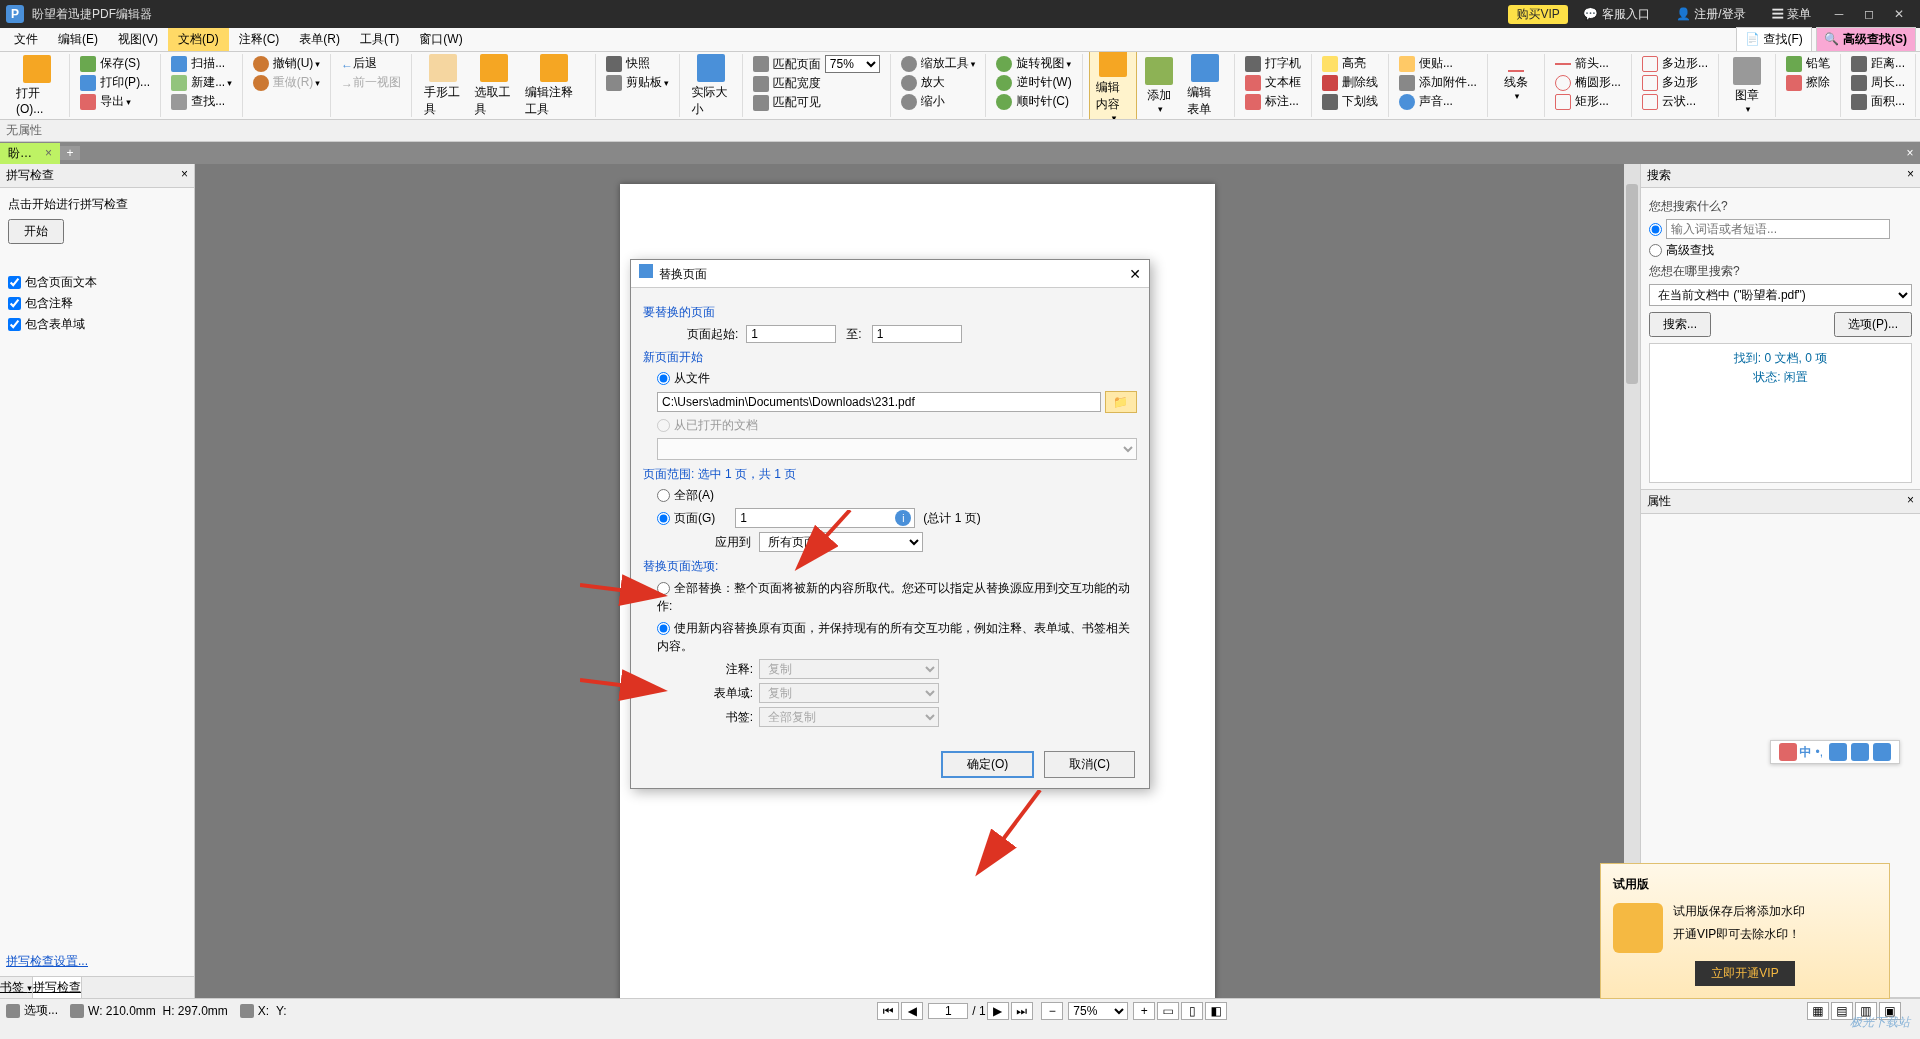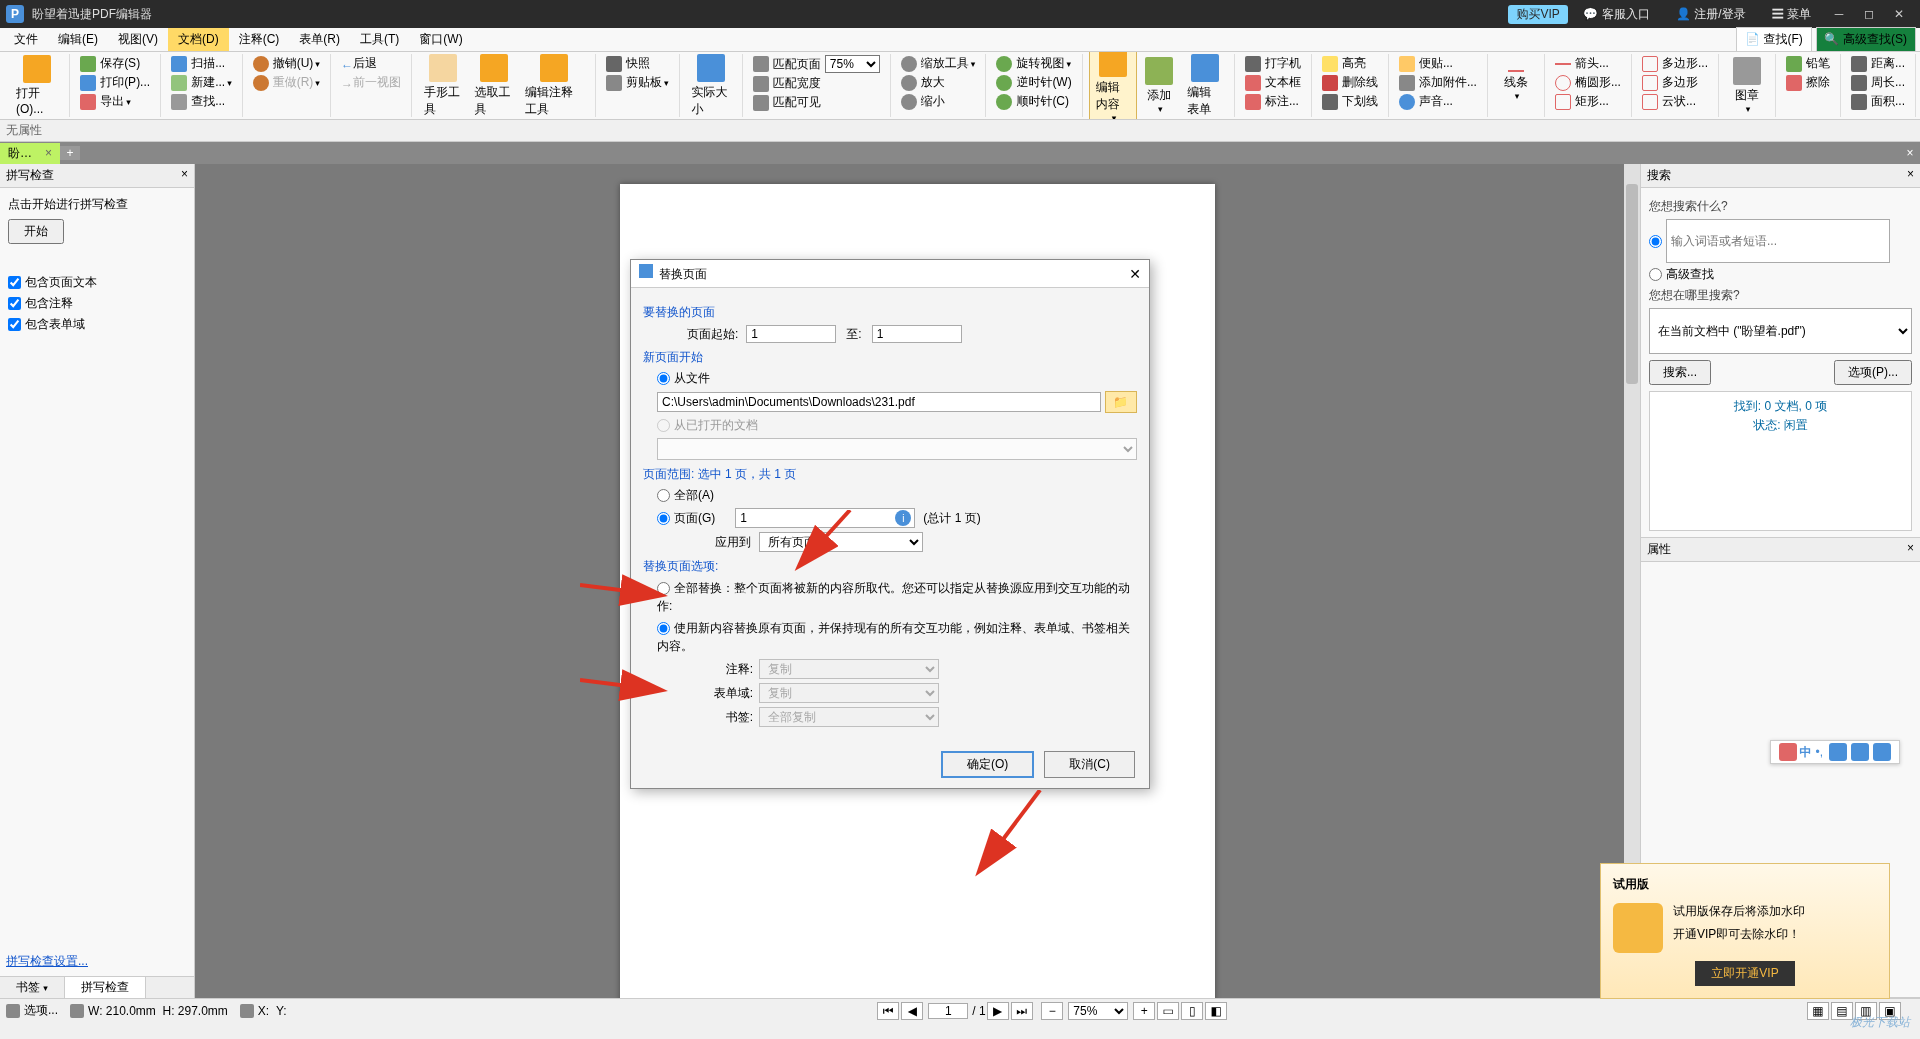--- a/index.html
+++ b/index.html
@@ -2,29 +2,29 @@
 <html><head>
 <meta charset="utf-8">
 <style>
 *{box-sizing:border-box;margin:0;padding:0;font-family:"Microsoft YaHei",Arial,sans-serif;font-size:12px;}
 body{background:#f0f0f0;overflow:hidden;width:1920px;height:1039px;position:relative;}
 
 .titlebar{background:#2b2b2b;height:28px;display:flex;align-items:center;color:#ccc;padding:0 6px;}
 .titlebar .app-icon{width:18px;height:18px;background:#4a90d9;border-radius:3px;margin-right:8px;display:flex;align-items:center;justify-content:center;color:#fff;font-weight:bold;}
 .titlebar .title{flex:1;color:#ddd;}
 .titlebar .tbtn{padding:2px 10px;margin:0 3px;cursor:pointer;color:#e5e5e5;}
-.titlebar .vip{background:#7dd3fc;color:#2b2b2b;border-radius:3px;padding:1px 8px;}
+.titlebar .vip{background:#fde047;color:#2b2b2b;border-radius:3px;padding:1px 8px;}
 .titlebar .win-btn{width:30px;text-align:center;cursor:pointer;}
 
 .menubar{background:#f8f8f8;height:24px;display:flex;align-items:center;border-bottom:1px solid #ccc;padding:0 4px;}
 .menubar .mitem{padding:3px 10px;cursor:pointer;}
 .menubar .mitem.active{background:#ffd966;}
 .menubar .right-links{margin-left:auto;display:flex;}
 .menubar .right-links .rlink{padding:3px 8px;border:1px solid #ccc;margin-left:4px;cursor:pointer;background:#fff;}
-.menubar .right-links .rlink.hl{background:#15803d;}
+.menubar .right-links .rlink.hl{background:#f9a8d4;font-weight:bold;}
 
 .ribbon{background:#f8f8f8;height:68px;display:flex;border-bottom:1px solid #ccc;padding:2px 4px;overflow:hidden;}
 .rgroup{display:flex;flex-direction:column;padding:0 6px;border-right:1px solid #ddd;}
 .rgroup.big{flex-direction:row;align-items:center;}
 .rbig{display:flex;flex-direction:column;align-items:center;justify-content:center;padding:2px 6px;cursor:pointer;min-width:44px;}
 .rbig .ricon{width:28px;height:28px;margin-bottom:2px;}
 .rsmall{display:flex;align-items:center;padding:1px 4px;cursor:pointer;white-space:nowrap;}
 .rsmall .ricon{width:16px;height:16px;margin-right:4px;}
 .rcol{display:flex;flex-direction:column;justify-content:space-around;}
 .ricon{display:inline-block;}
@@ -80,32 +80,32 @@
 .leftpanel{width:195px;background:#f8f8f8;border-right:1px solid #ccc;display:flex;flex-direction:column;position:relative;}
 .lphead{background:#eee;padding:3px 6px;border-bottom:1px solid #ccc;display:flex;justify-content:space-between;}
 .lphead .clx{cursor:pointer;}
 .lpbody{padding:8px;flex:1;}
 .lpbody .hint{margin-bottom:6px;}
 .lpbody button{padding:2px 14px;margin-bottom:26px;}
 .lpbody label{display:block;margin:4px 0;}
 .lpfoot{padding:6px;}
 .lpfoot a{color:#1155cc;text-decoration:underline;cursor:pointer;}
 .lefttabs{background:#eee;height:22px;border-top:1px solid #ccc;display:flex;}
-.lefttabs .lt{padding:2px 16px;border-right:1px solid #ccc;cursor:pointer;}
+.lefttabs .lt{padding:2px 0;border-right:1px solid #ccc;cursor:pointer;text-decoration:underline;}
 .lefttabs .lt.active{background:#fff;}
 .centerarea{flex:1;background:#7a7a7a;position:relative;display:flex;align-items:flex-start;justify-content:center;overflow:hidden;}
 .page{background:#fff;width:595px;height:820px;margin-top:20px;box-shadow:0 0 6px rgba(0,0,0,0.4);}
 .vscroll{position:absolute;right:0;top:0;bottom:0;width:16px;background:#e0e0e0;}
 .vscroll .thumb{position:absolute;left:2px;right:2px;top:20px;height:200px;background:#bbb;border-radius:3px;}
 
 .rightpanel{width:280px;background:#f8f8f8;border-left:1px solid #ccc;display:flex;flex-direction:column;}
 .rp-block{border-bottom:1px solid #ccc;padding:6px 8px;}
 .rp-title{background:#eee;padding:3px 6px;border-bottom:1px solid #ccc;display:flex;justify-content:space-between;}
 .rp-label{color:#444;margin:4px 0;}
-.rp-input{width:100%;padding:14px 4px;border:1px solid #aaa;background:#fff;}
+.rp-input{width:100%;padding:2px 4px;border:1px solid #aaa;background:#fff;}
 .rp-radio{margin:3px 0;display:block;}
 .rp-buttons{display:flex;justify-content:space-between;margin-top:6px;}
 .rp-buttons button{padding:2px 12px;}
 .rp-results{background:#fff;border:1px solid #ccc;height:140px;margin-top:6px;padding:4px;}
 .rp-results .rline{color:#0369a1;margin:2px 0;text-align:center;}
 .rp-prop{flex:1;}
 
 .statusbar{height:24px;background:#f0f0f0;border-top:1px solid #ccc;display:flex;align-items:center;padding:0 6px;}
 .statusbar .sitem{margin-right:12px;display:flex;align-items:center;}
 .statusbar .sicon{width:14px;height:14px;background:#888;margin-right:4px;border-radius:2px;}

